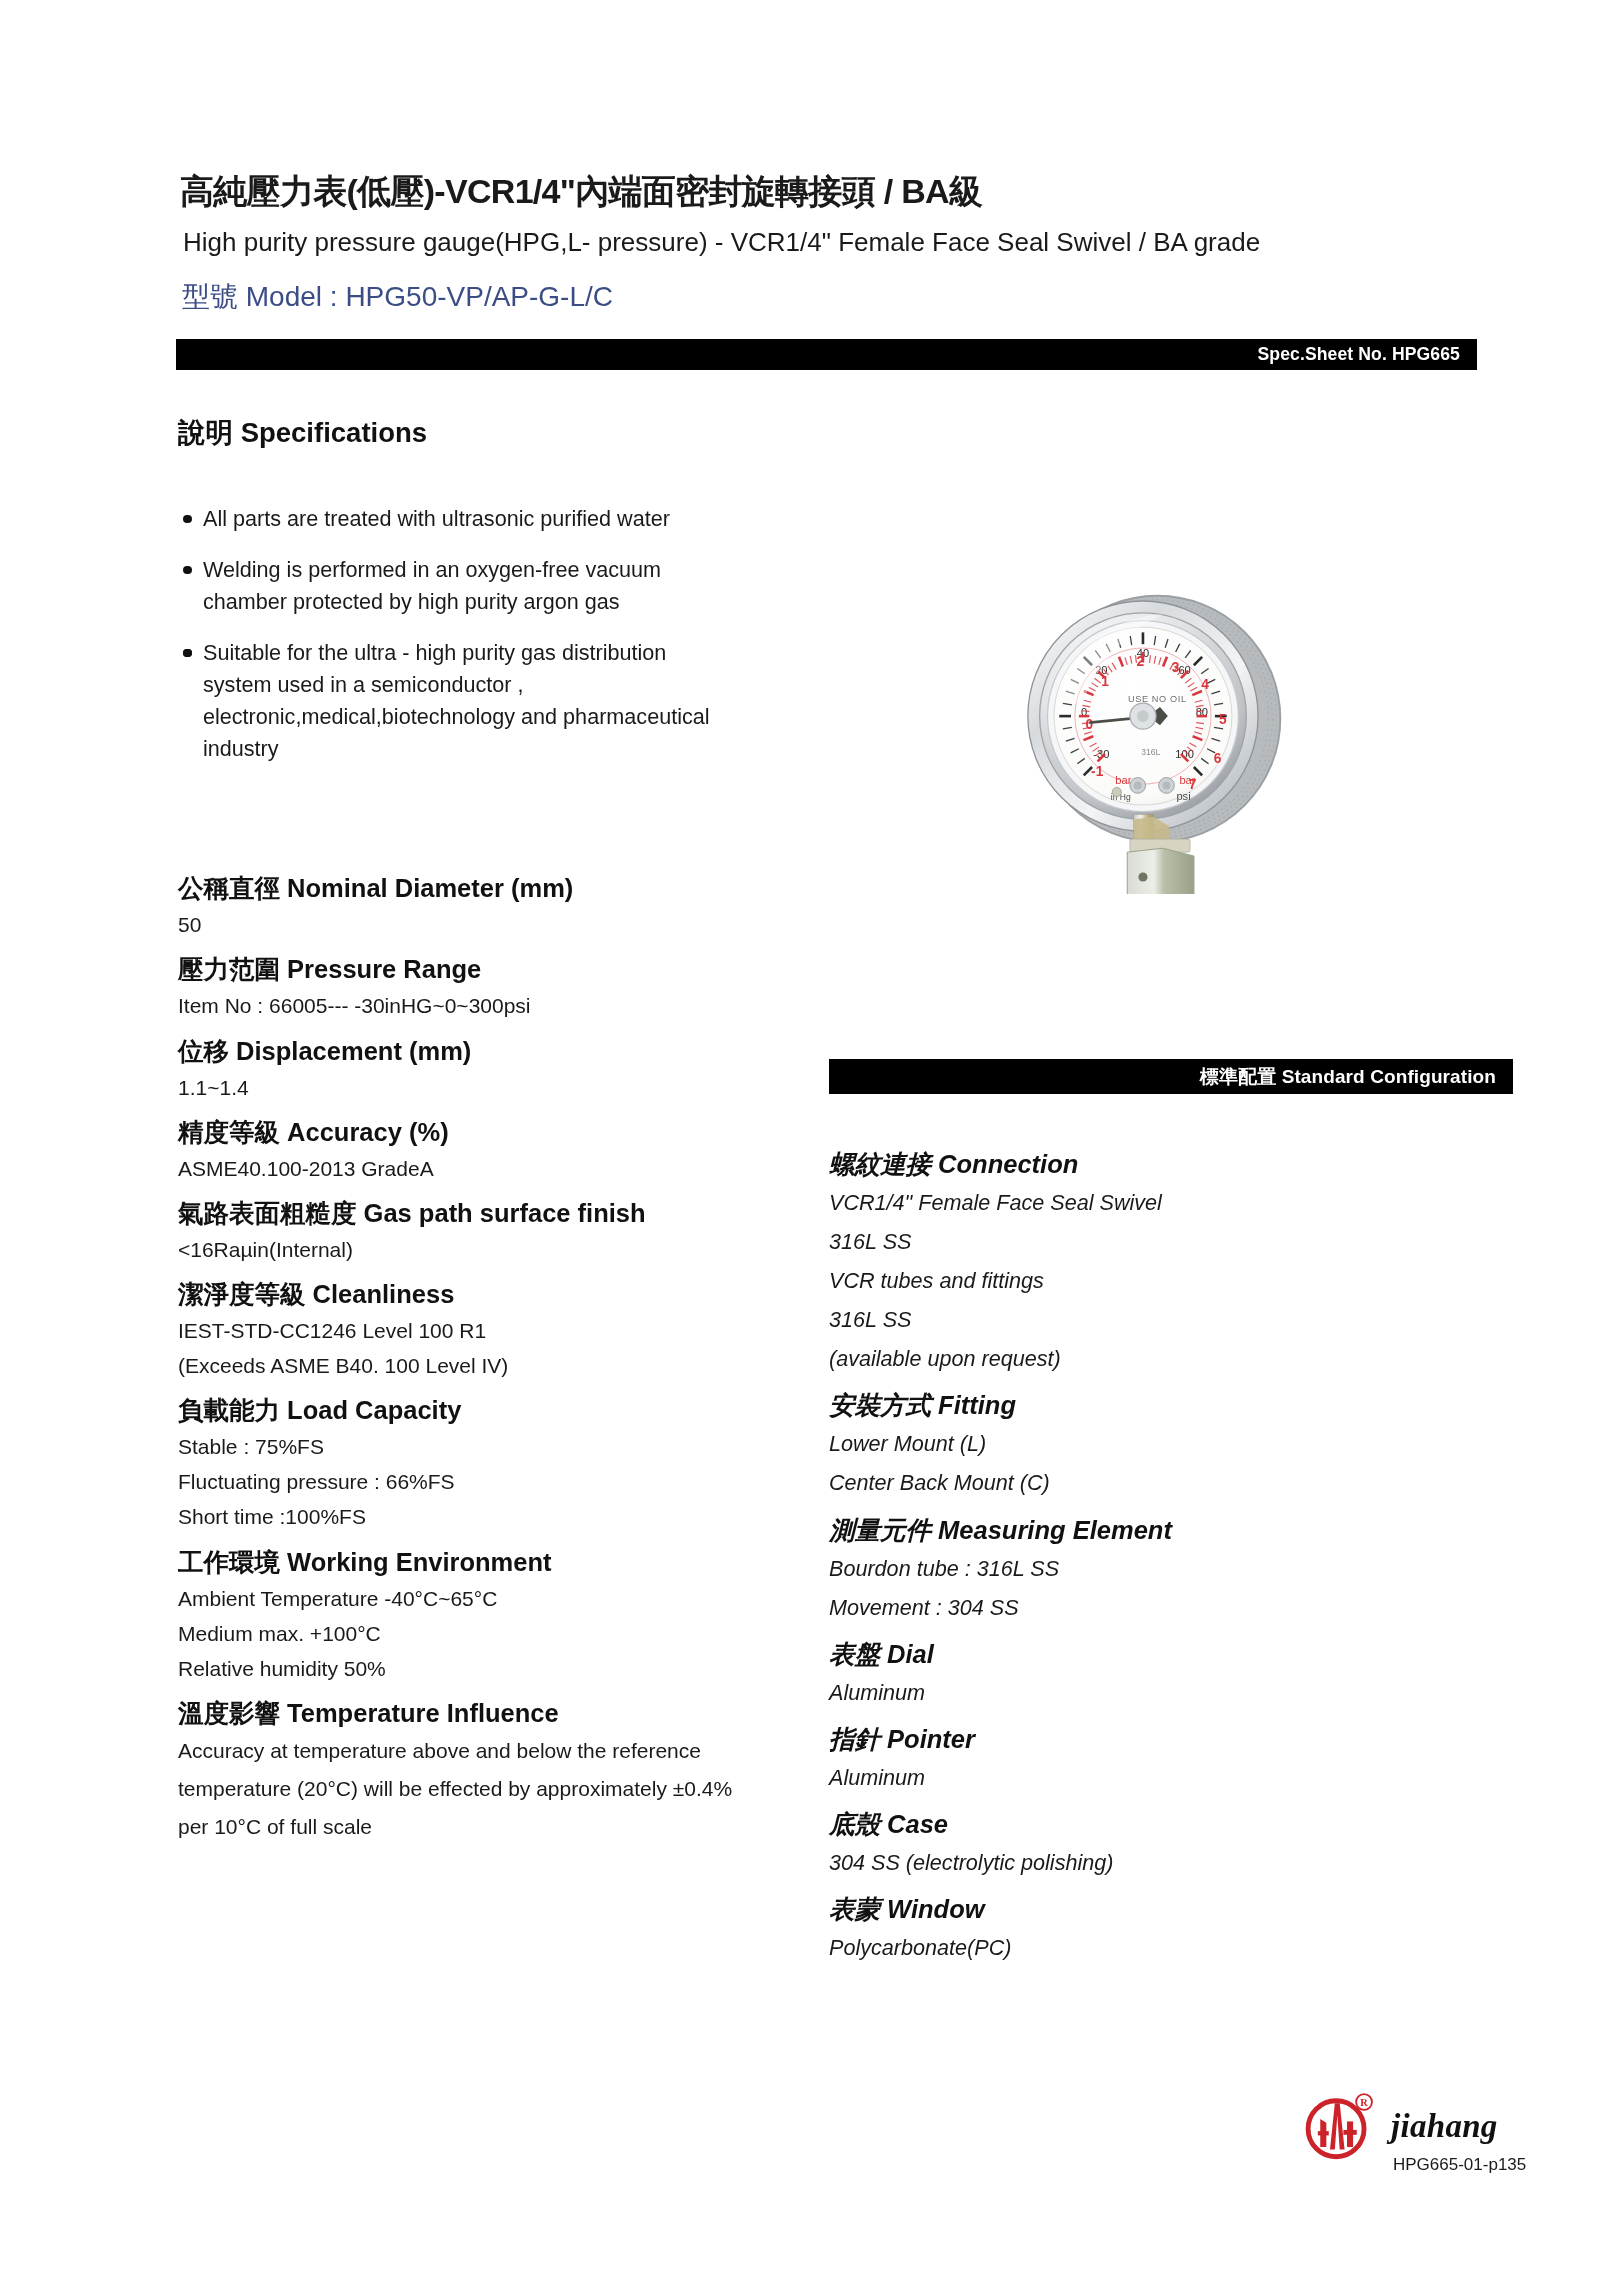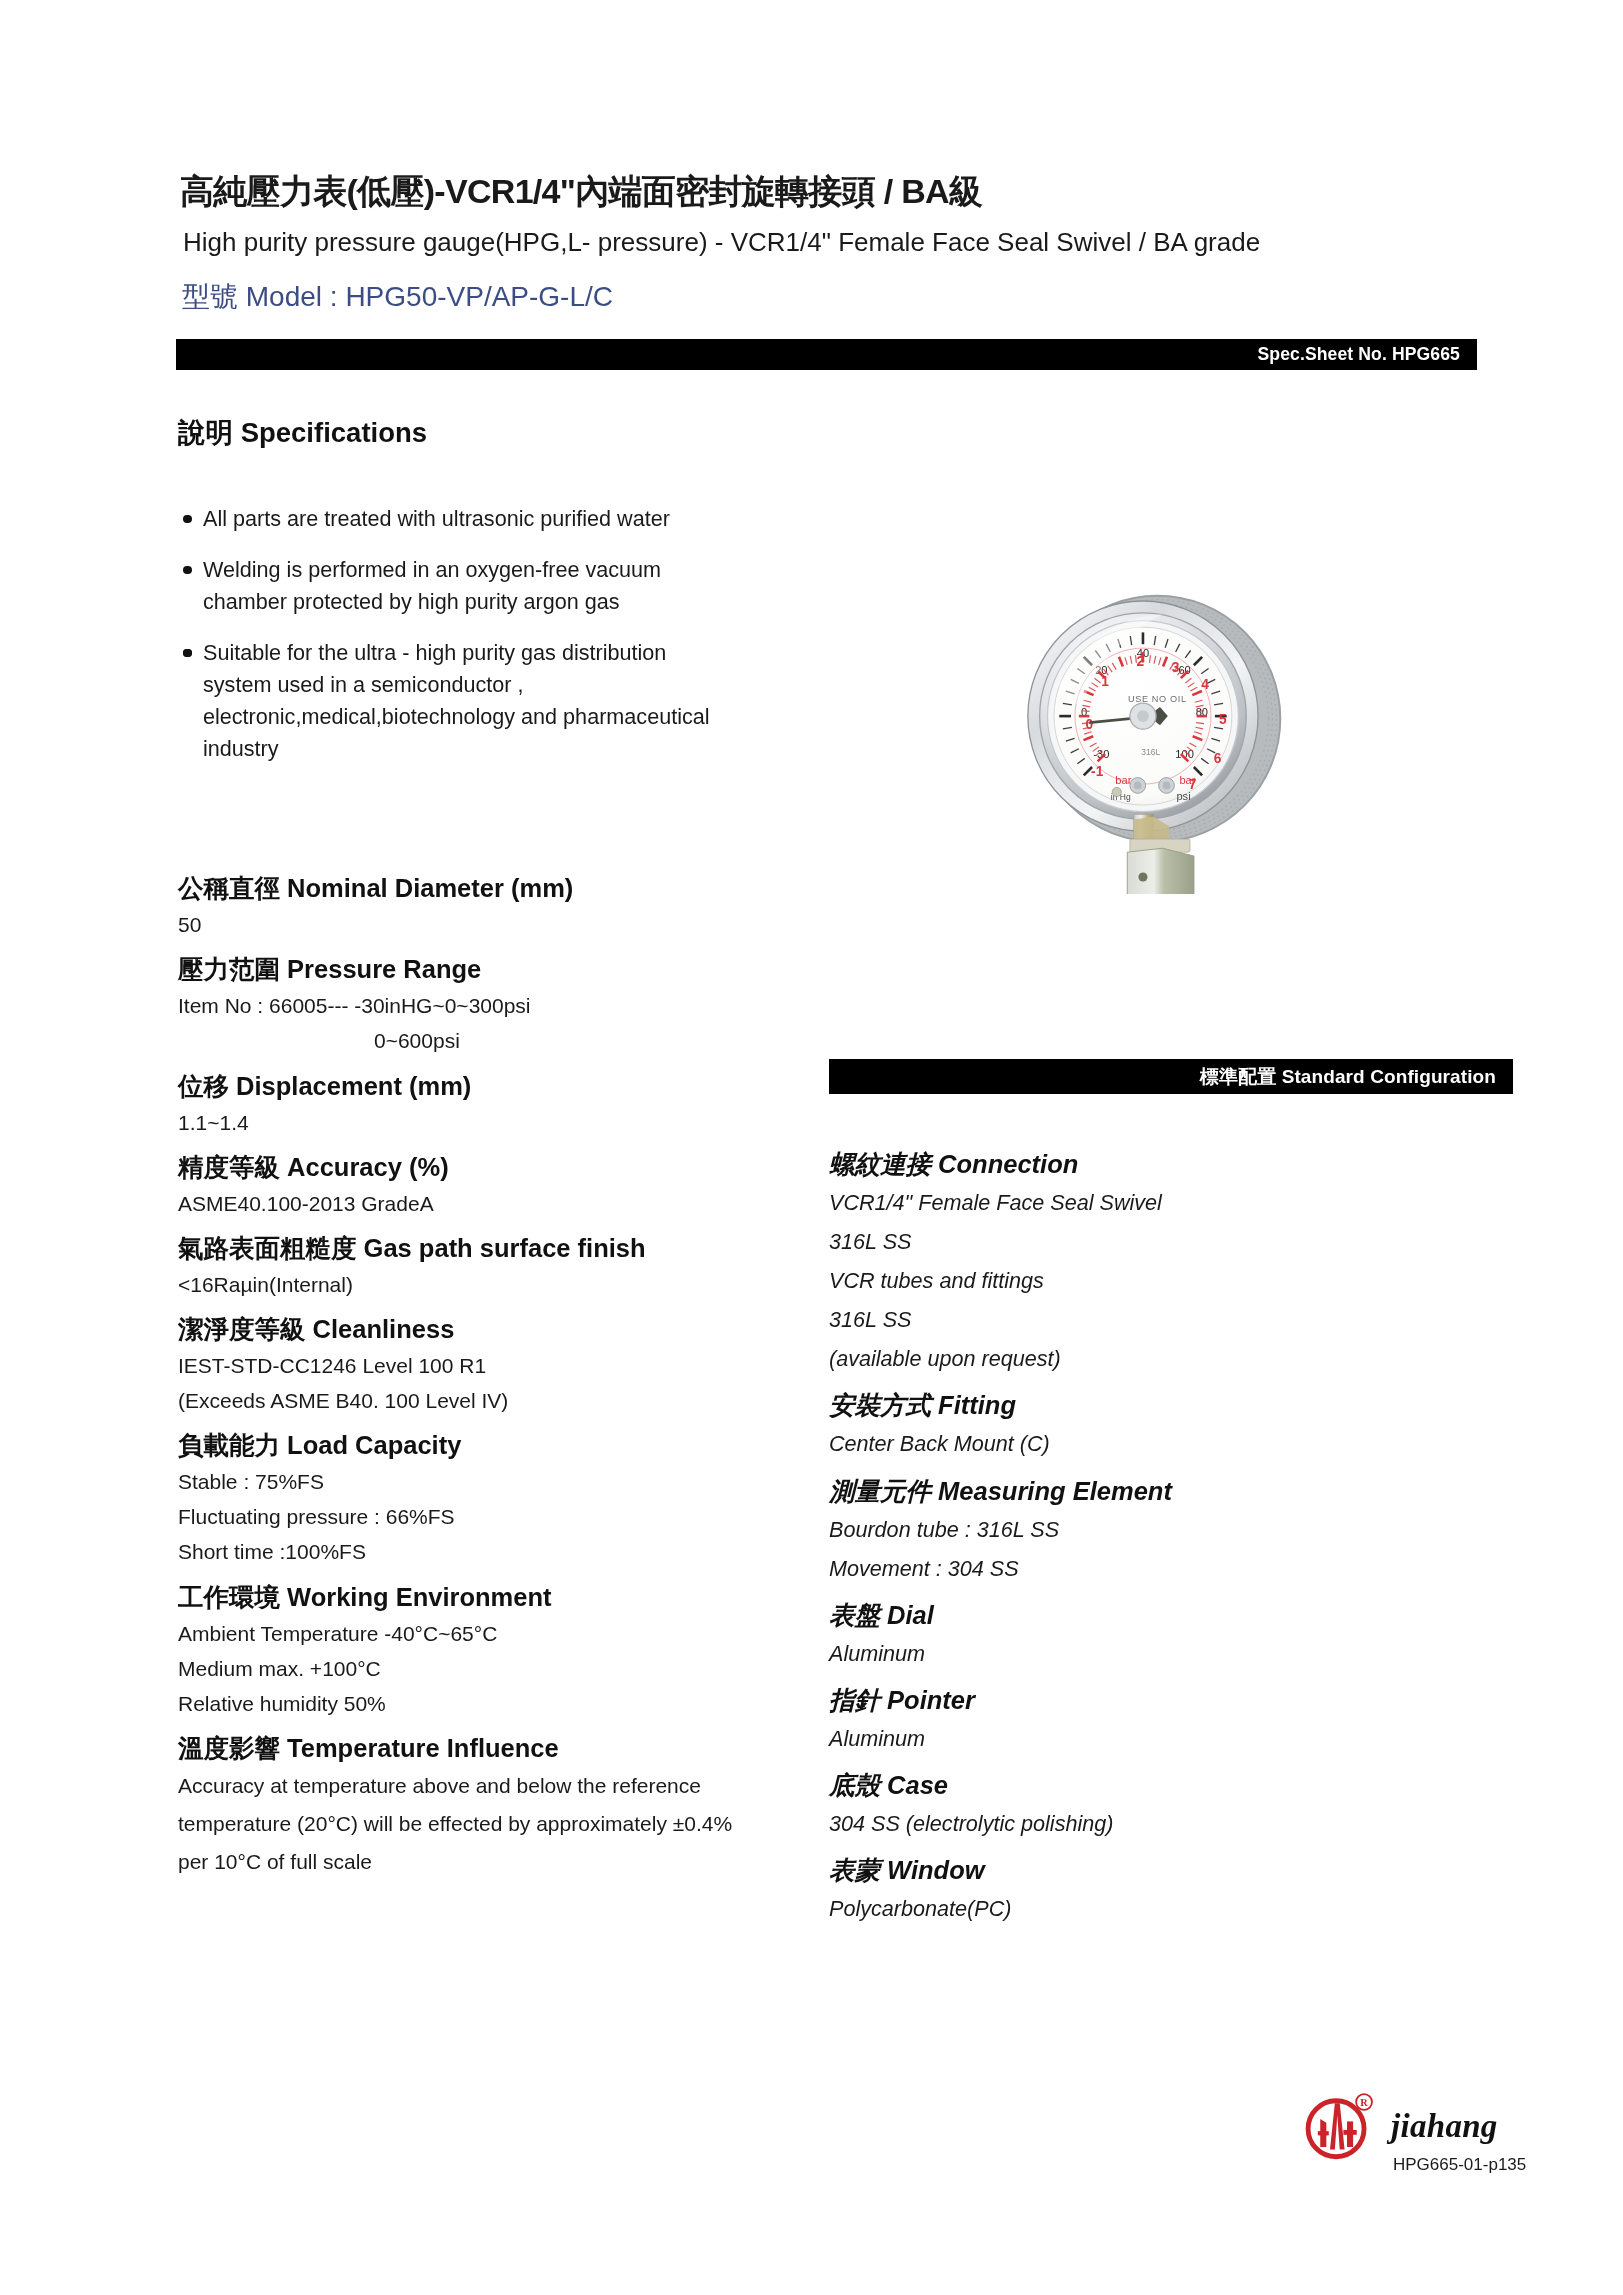--- a/index.html
+++ b/index.html
@@ -434,21 +434,20 @@
   <div class="col" id="col-left">
 
     <div class="grp">
       <div class="hd">公稱直徑 Nominal Diameter (mm)</div>
       <div class="vl">50</div>
     </div>
 
     <div class="grp">
       <div class="hd">壓力范圍 Pressure Range</div>
       <div class="vl">Item No : 66005---   -30inHG~0~300psi</div>
-      <div class="vl indent">0~600psi</div>
     </div>
 
     <div class="grp">
       <div class="hd">位移 Displacement (mm)</div>
       <div class="vl">1.1~1.4</div>
     </div>
 
     <div class="grp">
       <div class="hd">精度等級 Accuracy (%)</div>
       <div class="vl">ASME40.100-2013  GradeA</div>
@@ -492,20 +491,21 @@
       <div class="hd">螺紋連接 Connection</div>
       <div class="vl">VCR1/4" Female Face Seal Swivel</div>
       <div class="vl">316L SS</div>
       <div class="vl">VCR tubes and fittings</div>
       <div class="vl">316L SS</div>
       <div class="vl">(available upon request)</div>
     </div>
 
     <div class="grp">
       <div class="hd">安裝方式 Fitting</div>
+      <div class="vl">Lower Mount (L)</div>
       <div class="vl">Center Back Mount (C)</div>
     </div>
 
     <div class="grp">
       <div class="hd">測量元件 Measuring Element</div>
       <div class="vl">Bourdon tube : 316L SS</div>
       <div class="vl">Movement : 304 SS</div>
     </div>
 
     <div class="grp">

